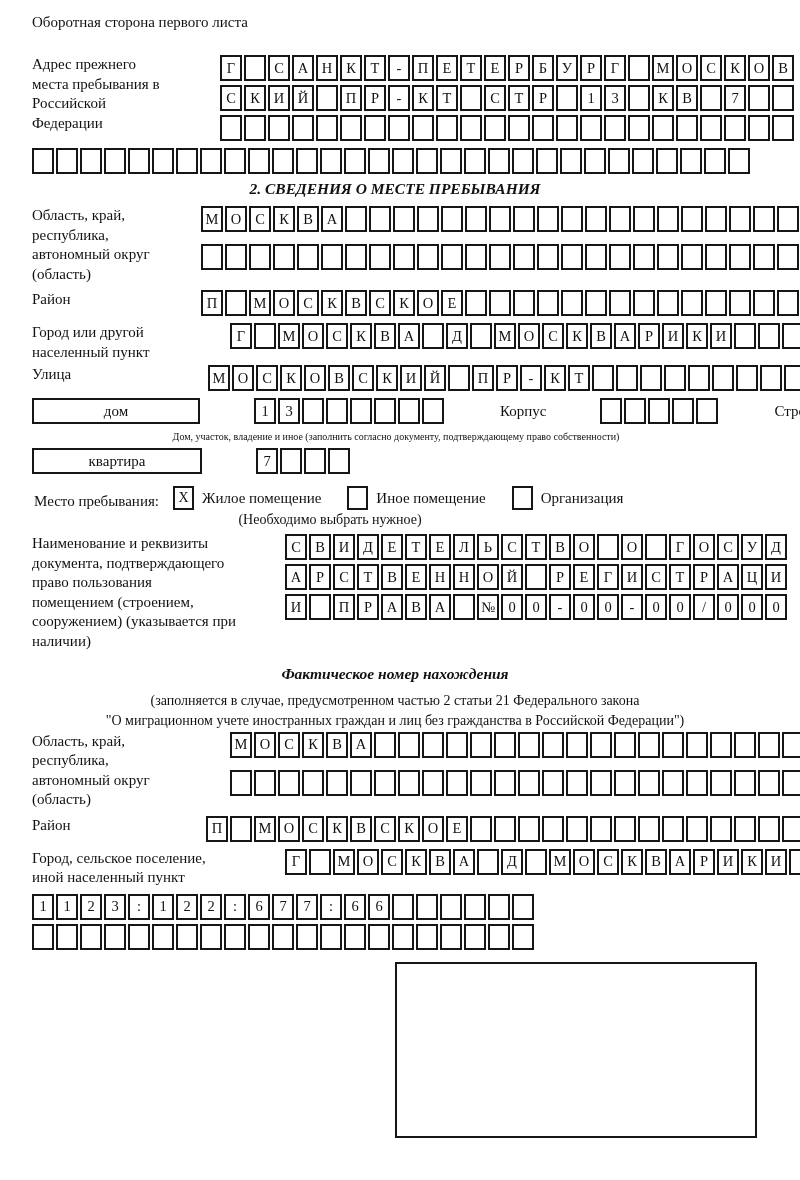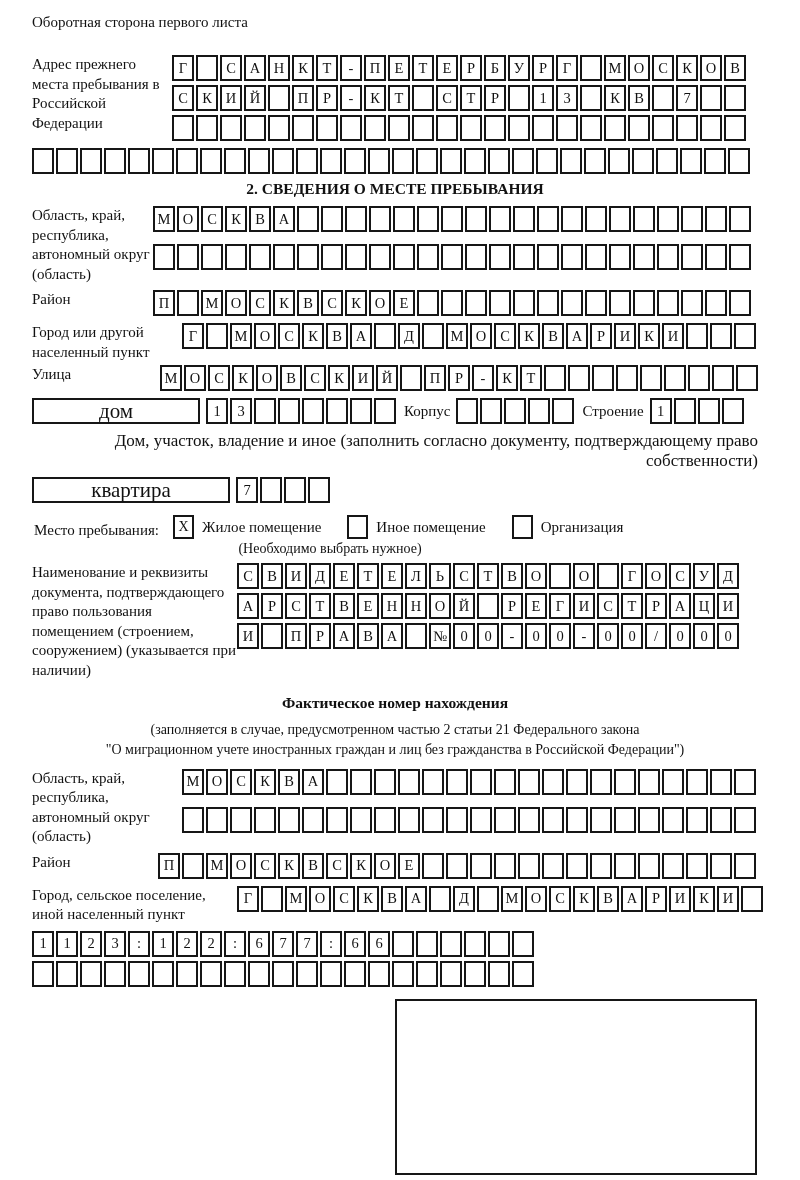--- a/index.html
+++ b/index.html
@@ -5,57 +5,57 @@
   * { margin:0; padding:0; box-sizing:border-box; }
   html,body { background:#ffffff; }
   body {
     width:800px; height:1180px; margin:0 auto; position:relative;
     font-family:"Liberation Serif", serif; color:#111; overflow:hidden;
   }
   .page { padding:14px 42px 0 32px; }
 
   .header-note { text-align:left; font-size:15px; margin-bottom:24px; padding-right:14px; }
 
-  .formrow { display:flex; align-items:flex-start; margin-bottom:3px; }
+  .formrow { display:flex; align-items:flex-start; margin-bottom:3px;gap:48px; }
   .rowlabel { font-size:15px; line-height:1.3; flex-shrink:0; }
   .rowstack { display:flex; flex-direction:column; }
 
   .boxrow { display:flex; margin-bottom:4px; }
   .cbox {
     display:inline-flex; justify-content:center; align-items:center;
     width:22px; height:26px; border:2px solid #161616; margin-right:2px;
     font-size:14.5px; line-height:1; background:#fff; flex-shrink:0;
   }
 
   .note { font-size:14px; text-align:center; margin:2px 0 6px 0; }
-  .note-left { font-size:17px; text-align:right; margin:1px 0 6px 2px; }
-  .sec-title { font-size:15.5px; font-weight:bold; text-align:center; margin:6px 0 8px 0; }
+  .note-left { font-size:10px; text-align:center; margin:1px 0 6px 2px; }
+  .sec-title { font-size:15.5px; font-weight:bold; text-align:center; margin:6px 0 8px 0;font-style:italic; }
 
   .w140{width:140px;} .w121{width:121px;} .w128{width:128px;} .w150{width:150px;}
   .w205{width:205px;} .w200{width:200px;} .w126{width:126px;}
 
   .fieldbox {
     border:2px solid #161616; height:26px; display:flex; align-items:center;
-    justify-content:center; font-size:21px; background:#fff; flex-shrink:0;
+    justify-content:center; font-size:15px; background:#fff; flex-shrink:0;
   }
   .dom-box { width:168px; margin-right:6px; }
-  .kvartira-box { width:198px; margin-right:6px; }
+  .kvartira-box { width:170px; margin-right:6px; }
   .inline-lbl { font-size:15px; line-height:26px; margin:0 6px; flex-shrink:0; }
 
   .chk {
     display:inline-flex; justify-content:center; align-items:center;
     width:21px; height:24px; border:2px solid #161616; font-size:14px;
     background:#fff; flex-shrink:0;
   }
   .mesto-row { display:flex; align-items:flex-end; margin:8px 0 2px 2px; font-size:15px; }
   .mesto-row .opt { display:flex; align-items:center; }
   .mesto-row .opt-label { margin:0 26px 0 8px; }
   .mesto-row .opt-label.last { margin-right:0; }
 
-  .fact-note { font-size:14px; text-align:center; line-height:1.45; margin-bottom:8px; }
+  .fact-note { font-size:14px; text-align:center; line-height:1.45; margin-bottom:0; }
 
   .stamp-box {
     width:362px; height:176px; border:2px solid #161616; margin-left:363px;
     margin-top:8px; background:#fff;
   }
   .mt2{margin-top:2px;} .mt6{margin-top:6px;} .mt8{margin-top:8px;}
 </style>
 </head>
 <body>
 

